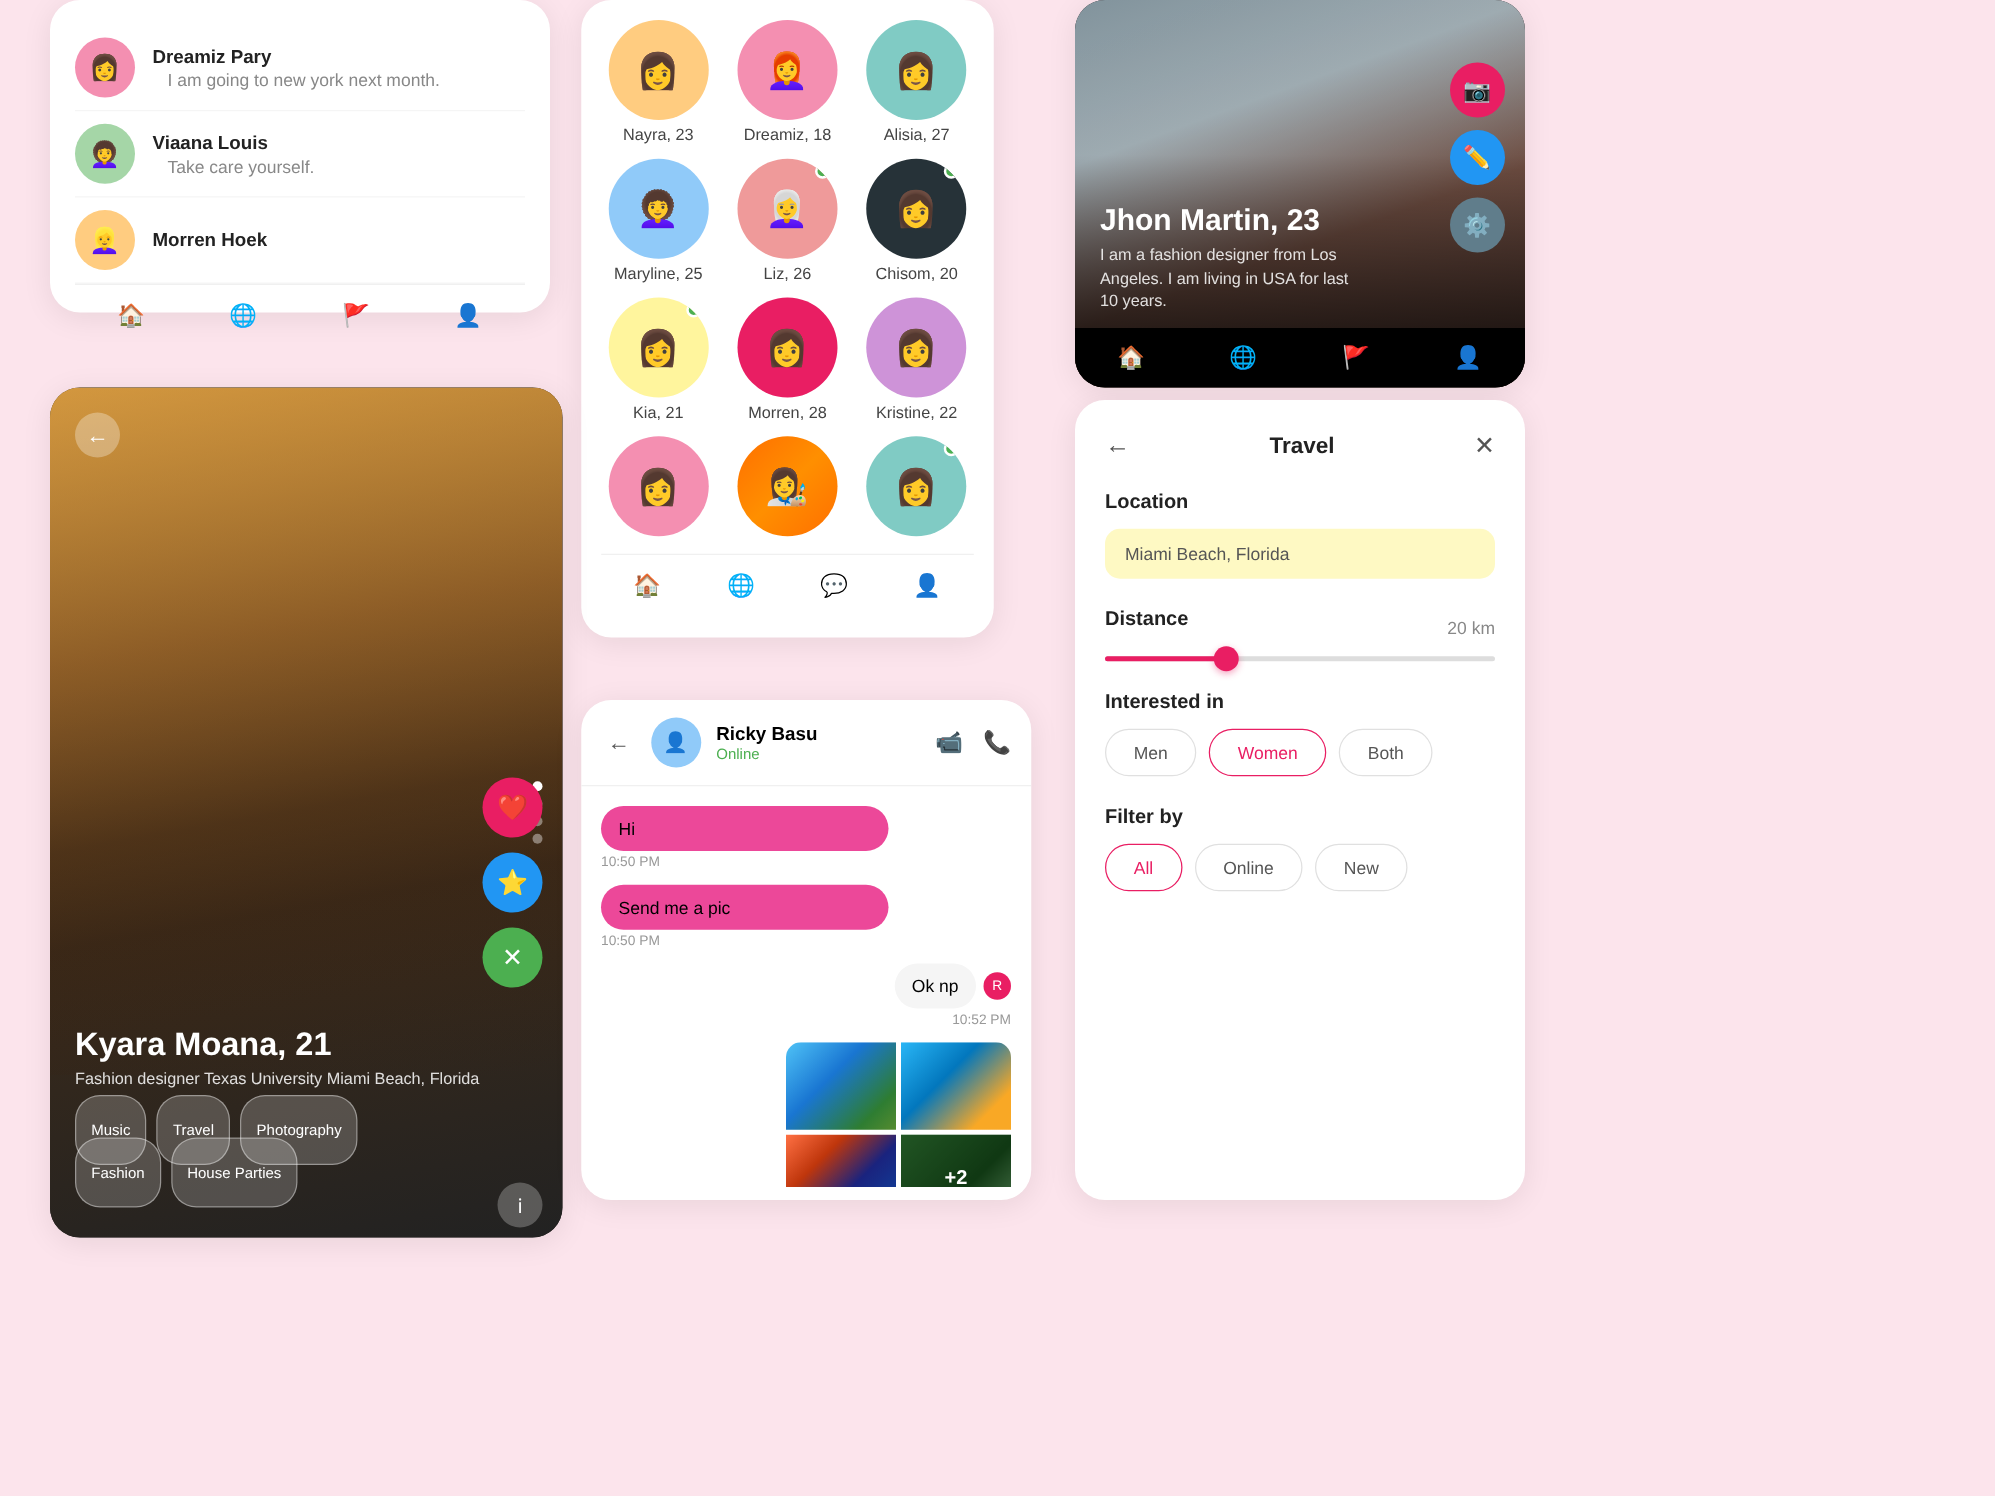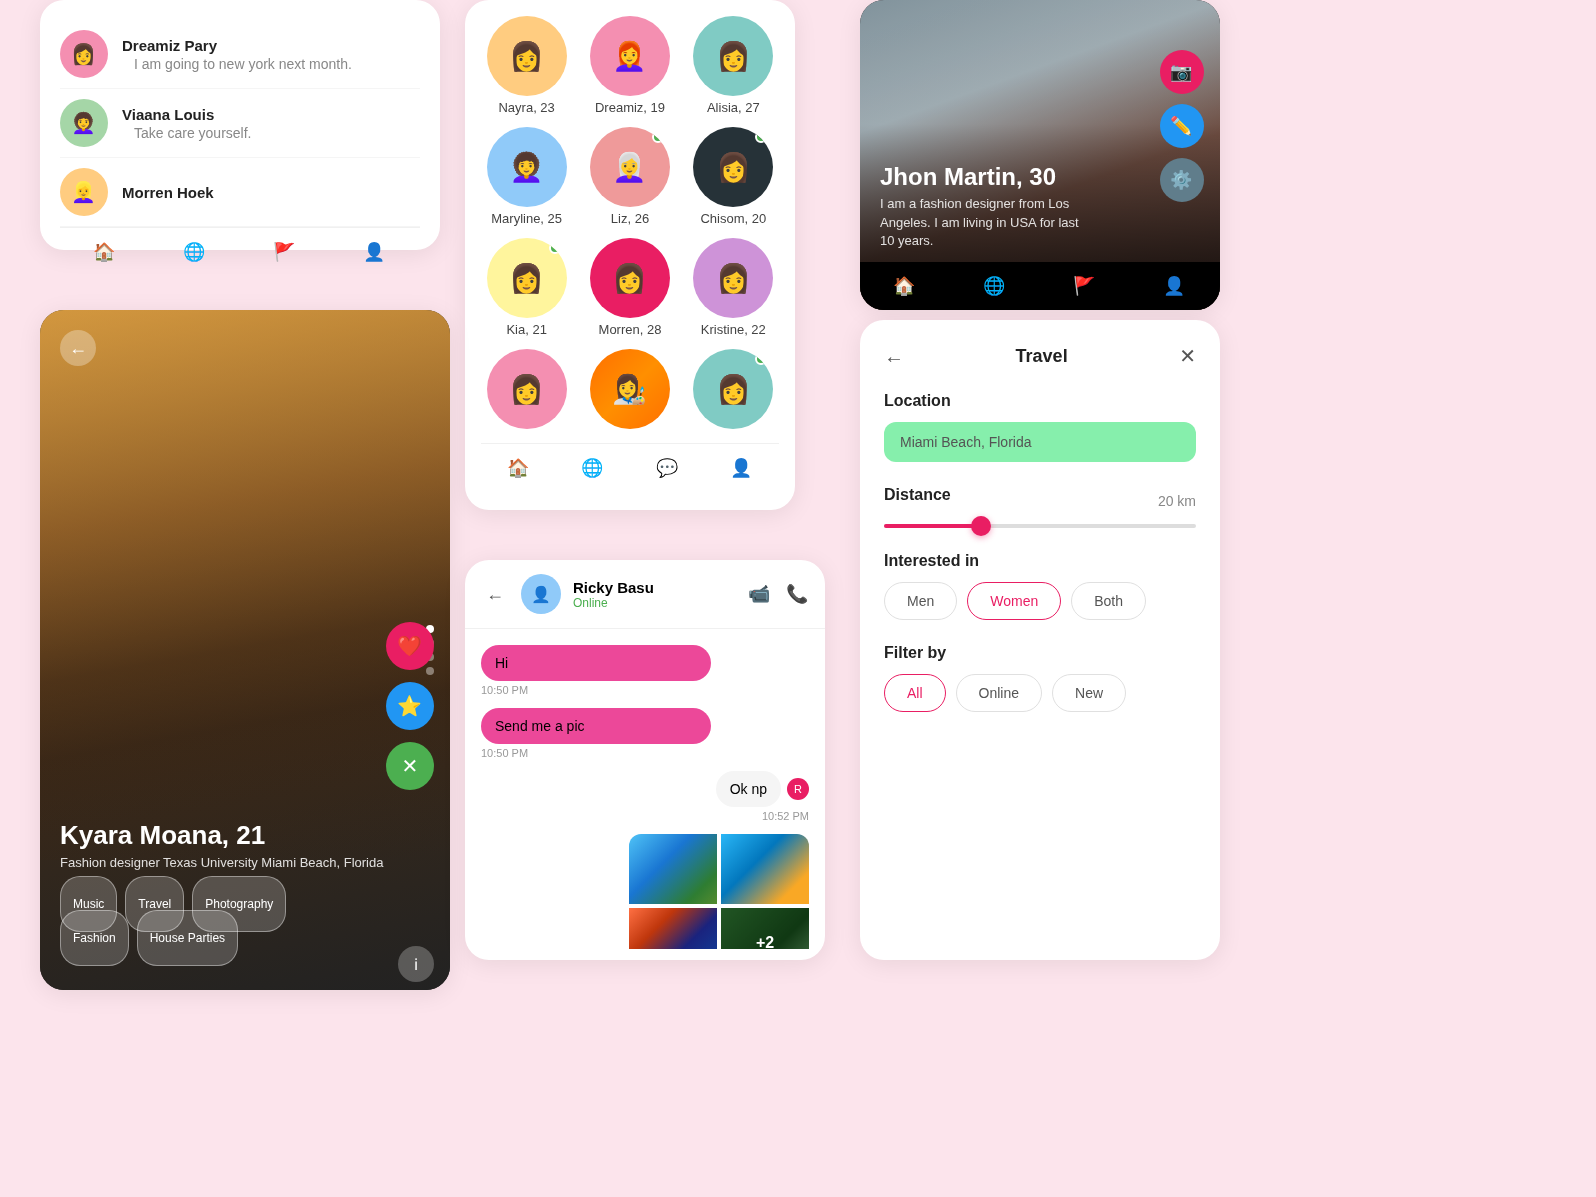--- a/index.html
+++ b/index.html
@@ -233,21 +233,21 @@
     #card-filter .filter-header {
       display: flex; align-items: center; justify-content: space-between;
       margin-bottom: 24px;
     }
     #card-filter .filter-title { font-size: 18px; font-weight: 600; color: #222; }
     .filter-section { margin-bottom: 24px; }
     .filter-label { font-size: 16px; font-weight: 600; color: #222; margin-bottom: 12px; }
     .filter-label-row { display: flex; justify-content: space-between; align-items: center; }
     .filter-value { font-size: 14px; color: #888; }
     .location-input {
-      background: #86efac; border: none; border-radius: 12px;
+      background: #fef9c3; border: none; border-radius: 12px;
       padding: 12px 16px; width: 100%; font-size: 14px; color: #555;
     }
     .slider-track {
       width: 100%; height: 4px; background: #ddd; border-radius: 4px;
       position: relative; margin-top: 8px;
     }
     .slider-fill { height: 100%; background: #e91e63; border-radius: 4px; }
     .slider-thumb {
       width: 20px; height: 20px; border-radius: 50%; background: #e91e63;
       position: absolute; top: -8px; cursor: pointer;
@@ -324,21 +324,21 @@
     <div class="profile-cell">
       <div class="profile-avatar av-orange">
           <span>👩</span>
         </div>
       <div class="profile-name">Nayra, 23</div>
     </div>
     <div class="profile-cell">
       <div class="profile-avatar av-pink">
           <span>👩‍🦰</span>
         </div>
-      <div class="profile-name">Dreamiz, 19</div>
+      <div class="profile-name">Dreamiz, 18</div>
     </div>
     <div class="profile-cell">
       <div class="profile-avatar av-teal">
           <span>👩</span>
         </div>
       <div class="profile-name">Alisia, 27</div>
     </div>
 
     <div class="profile-cell">
       <div class="profile-avatar av-blue">
@@ -411,21 +411,21 @@
 
 <div class="card" id="card-main-profile">
   <div class="profile-image-bg" style="background:linear-gradient(160deg, #90a4ae 0%, #b0bec5 30%, #795548 60%, #5d4037 100%);"></div>
   <div class="profile-bg"></div>
   <div class="action-buttons">
     <button class="action-btn camera">📷</button>
     <button class="action-btn edit">✏️</button>
     <button class="action-btn settings">⚙️</button>
   </div>
   <div class="profile-info">
-    <h2>Jhon Martin, 30</h2>
+    <h2>Jhon Martin, 23</h2>
     <p>I am a fashion designer from Los Angeles. I am living in USA for last 10 years.</p>
   </div>
   <div class="profile-nav">
     <div class="nav-icon" style="color:#fff;">🏠</div>
     <div class="nav-icon" style="color:#fff;">🌐</div>
     <div class="nav-icon" style="color:#fff;">🚩</div>
     <div class="nav-icon active" style="color:#e91e63;">👤</div>
   </div>
 </div>
 

